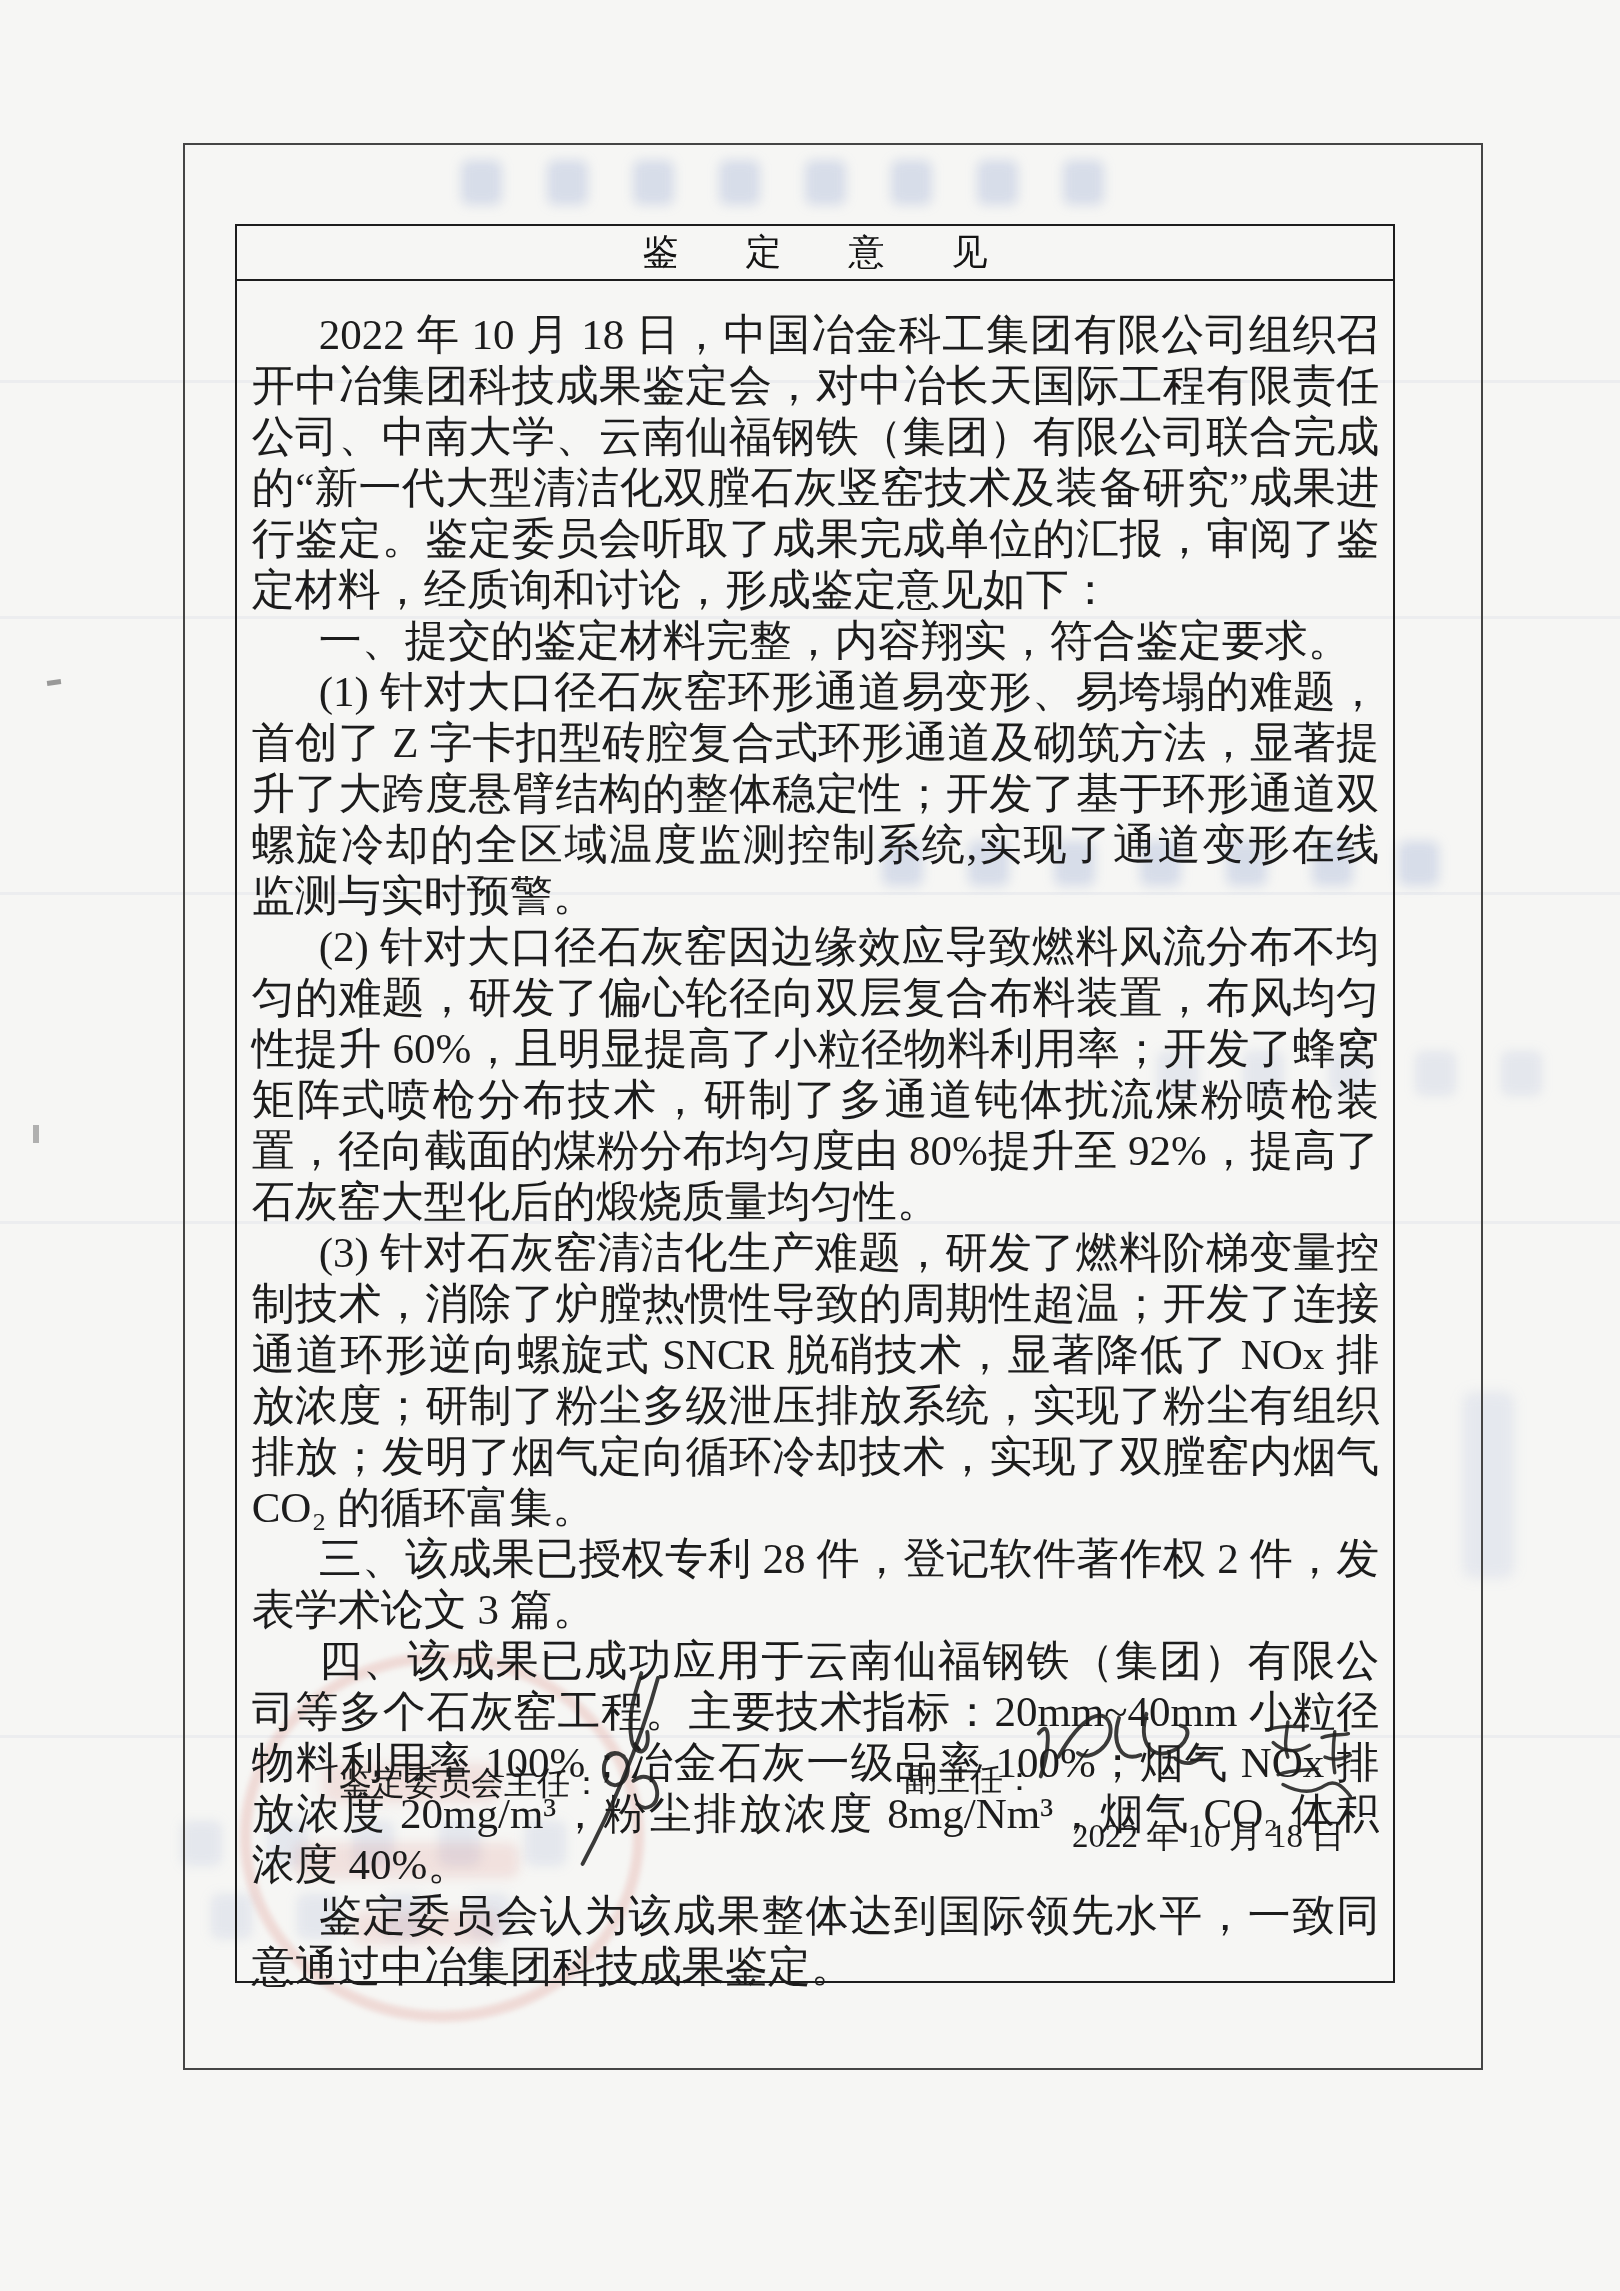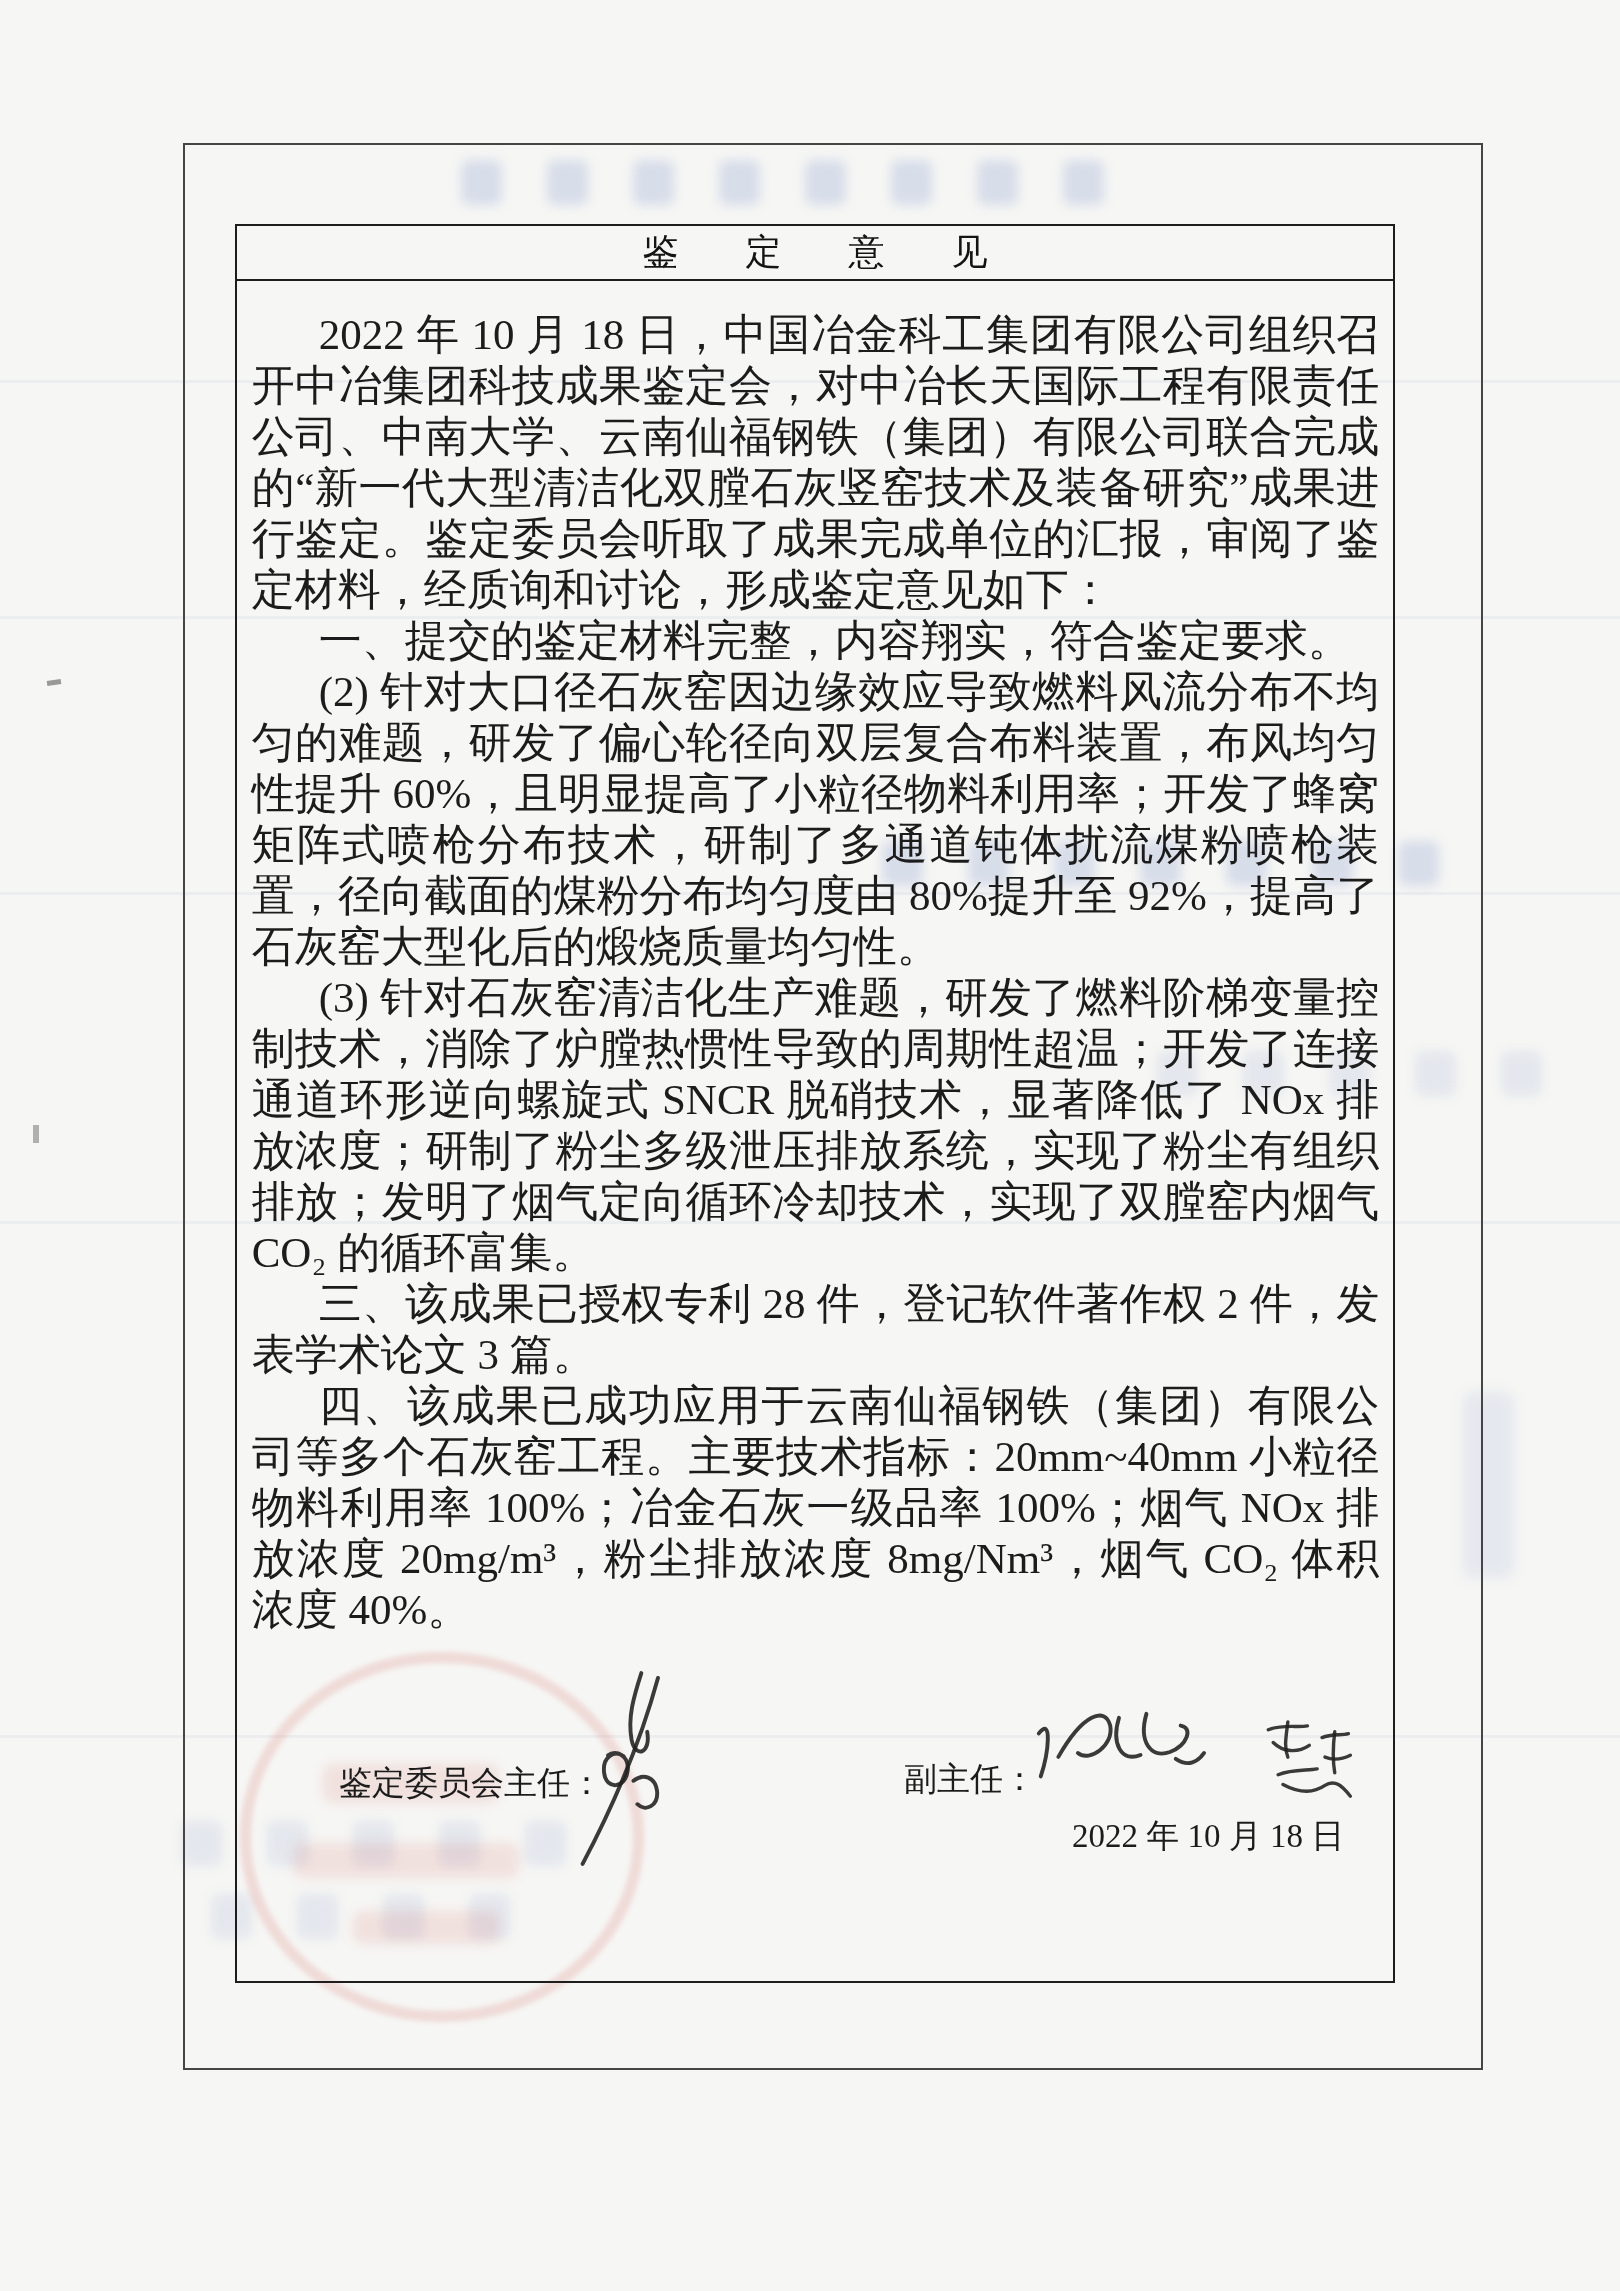--- a/index.html
+++ b/index.html
@@ -127,24 +127,26 @@
 
   <div class="doc-table">
 
     <div class="title-row">
       <div class="doc-title">鉴 定 意 见</div>
     </div>
 
     <div class="doc-body">
       <p>2022 年 10 月 18 日，中国冶金科工集团有限公司组织召开中冶集团科技成果鉴定会，对中冶长天国际工程有限责任公司、中南大学、云南仙福钢铁（集团）有限公司联合完成的“新一代大型清洁化双膛石灰竖窑技术及装备研究”成果进行鉴定。鉴定委员会听取了成果完成单位的汇报，审阅了鉴定材料，经质询和讨论，形成鉴定意见如下：</p>
       <p>一、提交的鉴定材料完整，内容翔实，符合鉴定要求。</p>
+      <p>(1) 针对大口径石灰窑环形通道易变形、易垮塌的难题，首创了 Z 字卡扣型砖腔复合式环形通道及砌筑方法，显著提升了大跨度悬臂结构的整体稳定性；开发了基于环形通道双螺旋冷却的全区域温度监测控制系统,实现了通道变形在线监测与实时预警。</p>
       <p>(2) 针对大口径石灰窑因边缘效应导致燃料风流分布不均匀的难题，研发了偏心轮径向双层复合布料装置，布风均匀性提升 60%，且明显提高了小粒径物料利用率；开发了蜂窝矩阵式喷枪分布技术，研制了多通道钝体扰流煤粉喷枪装置，径向截面的煤粉分布均匀度由 80%提升至 92%，提高了石灰窑大型化后的煅烧质量均匀性。</p>
       <p>(3) 针对石灰窑清洁化生产难题，研发了燃料阶梯变量控制技术，消除了炉膛热惯性导致的周期性超温；开发了连接通道环形逆向螺旋式 SNCR 脱硝技术，显著降低了 NOx 排放浓度；研制了粉尘多级泄压排放系统，实现了粉尘有组织排放；发明了烟气定向循环冷却技术，实现了双膛窑内烟气 CO₂ 的循环富集。</p>
       <p>三、该成果已授权专利 28 件，登记软件著作权 2 件，发表学术论文 3 篇。</p>
       <p>四、该成果已成功应用于云南仙福钢铁（集团）有限公司等多个石灰窑工程。主要技术指标：20mm~40mm 小粒径物料利用率 100%；冶金石灰一级品率 100%；烟气 NOx 排放浓度 20mg/m³，粉尘排放浓度 8mg/Nm³，烟气 CO₂ 体积浓度 40%。</p>
+      <p>鉴定委员会认为该成果整体达到国际领先水平，一致同意通过中冶集团科技成果鉴定。</p>
     </div>
 
     <div class="sig-label chairman">鉴定委员会主任：</div>
     <div class="sig-label vice">副主任：</div>
 
     <svg class="sig-svg" style="left:328px;top:1437px" width="137" height="211" viewBox="0 0 140 215">
       <path d="M95,15 C80,70 55,135 18,205" stroke-width="4"></path>
       <path d="M78,10 C70,35 64,55 68,78 C72,98 88,92 84,70" stroke-width="4"></path>
       <path d="M60,95 C50,88 38,96 40,112 C42,130 62,128 64,110 C66,94 52,88 44,94" stroke-width="4"></path>
       <path d="M70,120 C80,112 92,116 94,130 C96,146 82,152 74,144" stroke-width="4"></path>

